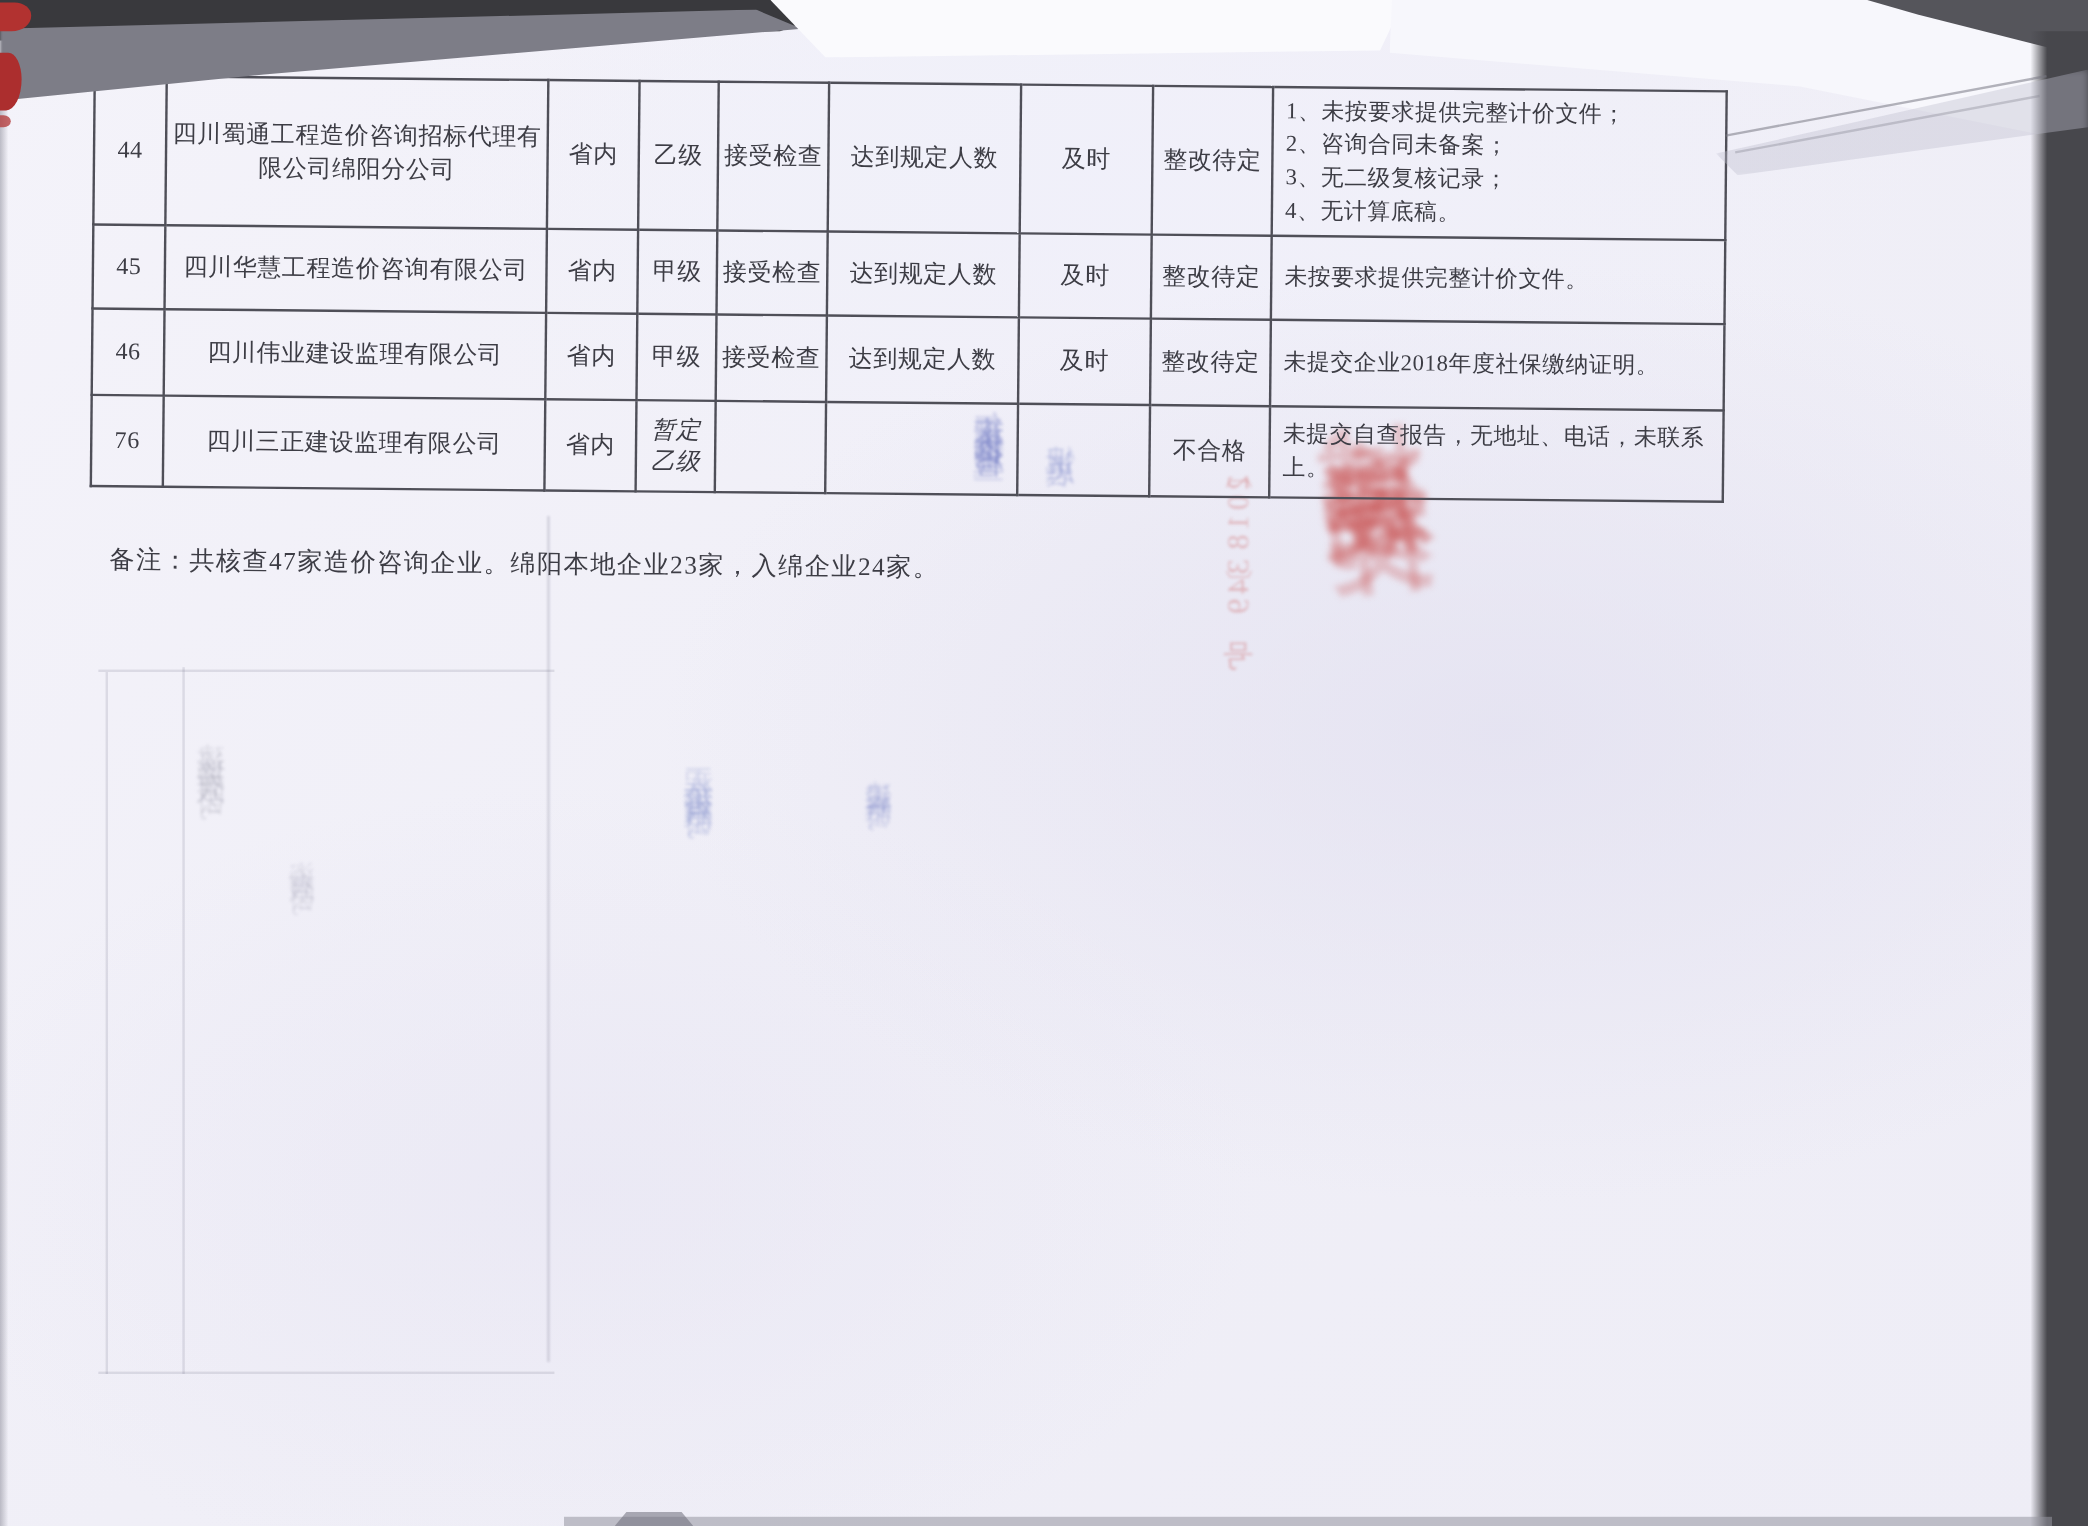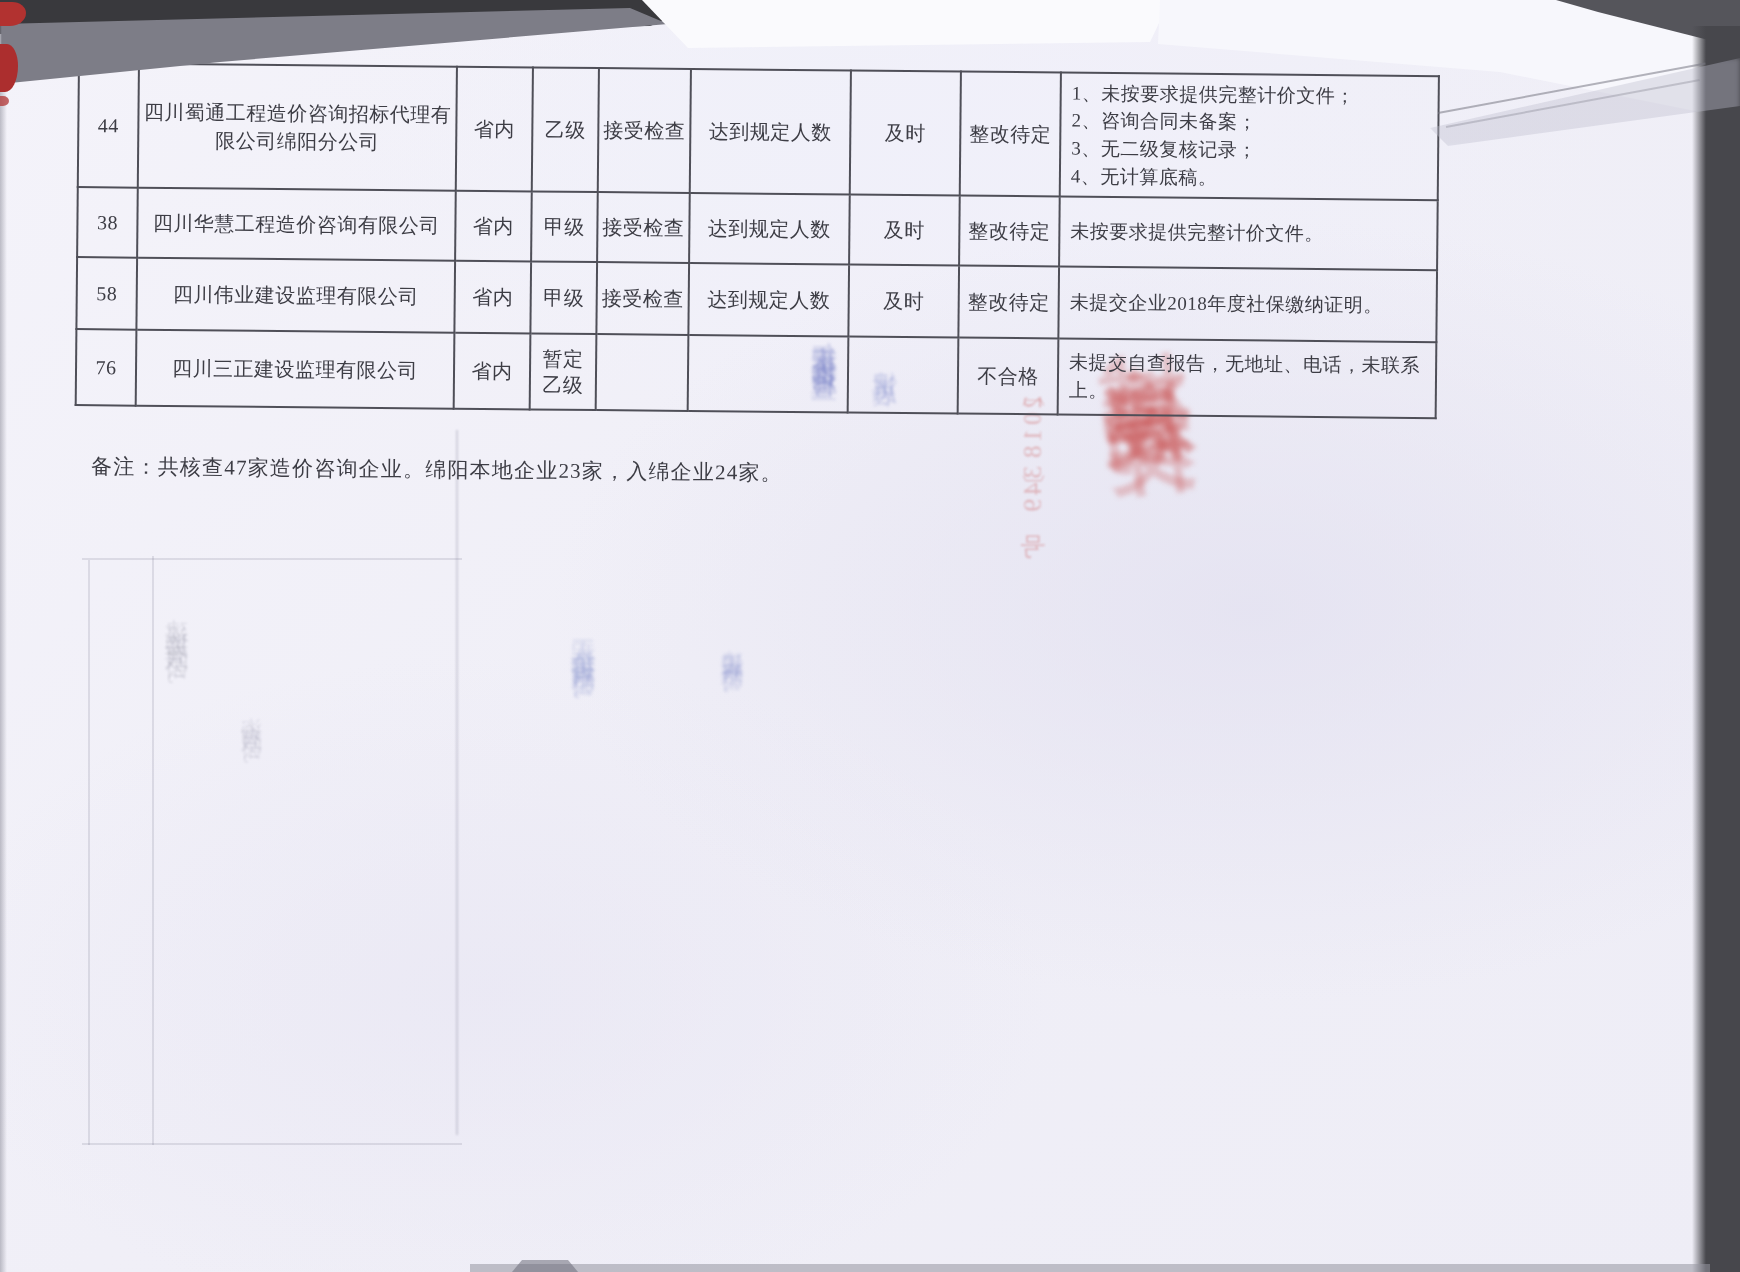--- a/index.html
+++ b/index.html
@@ -80,21 +80,21 @@
     font-size:20px;line-height:1.4;
     padding:2px 4px;
     letter-spacing:.5px;
   }
   table.inspection tr:nth-child(1) td{height:114px;}
   table.inspection tr:nth-child(2) td{height:60px;}
   table.inspection tr:nth-child(3) td{height:62px;}
   table.inspection tr:nth-child(4) td{height:66px;}
   table.inspection td.col-remarks{text-align:left;padding:4px 10px;font-size:19px;}
   table.inspection td.col-remarks .cell-line{line-height:1.45;}
-  table.inspection td.col-grade .cell-line{line-height:1.3;}
+  table.inspection td.col-grade .cell-line{line-height:1.3;font-style:italic;}
   
   .note{
     position:absolute;left:95px;top:452px;
     font-size:21px;color:#3d3d45;letter-spacing:1.2px;
   }
   
   .art{position:absolute;z-index:3;pointer-events:none;}
   .top-dark{
     left:0;top:0;width:720px;height:40px;background:#39393d;
     clip-path:polygon(0 0,720px 0,650px 26px,0 34px);
@@ -190,34 +190,34 @@
               <td class="col-timely">及时</td>
               <td class="col-result">整改待定</td>
               <td class="col-remarks">
                 <div class="cell-line">1、未按要求提供完整计价文件；</div>
                 <div class="cell-line">2、咨询合同未备案；</div>
                 <div class="cell-line">3、无二级复核记录；</div>
                 <div class="cell-line">4、无计算底稿。</div>
               </td>
             </tr>
             <tr>
-              <td class="col-no">38</td>
+              <td class="col-no">45</td>
               <td class="col-company">四川华慧工程造价咨询有限公司</td>
               <td class="col-origin">省内</td>
               <td class="col-grade">甲级</td>
               <td class="col-check">接受检查</td>
               <td class="col-staffing">达到规定人数</td>
               <td class="col-timely">及时</td>
               <td class="col-result">整改待定</td>
               <td class="col-remarks">
                 <div class="cell-line">未按要求提供完整计价文件。</div>
               </td>
             </tr>
             <tr>
-              <td class="col-no">58</td>
+              <td class="col-no">46</td>
               <td class="col-company">四川伟业建设监理有限公司</td>
               <td class="col-origin">省内</td>
               <td class="col-grade">甲级</td>
               <td class="col-check">接受检查</td>
               <td class="col-staffing">达到规定人数</td>
               <td class="col-timely">及时</td>
               <td class="col-result">整改待定</td>
               <td class="col-remarks">
                 <div class="cell-line">未提交企业2018年度社保缴纳证明。</div>
               </td>

